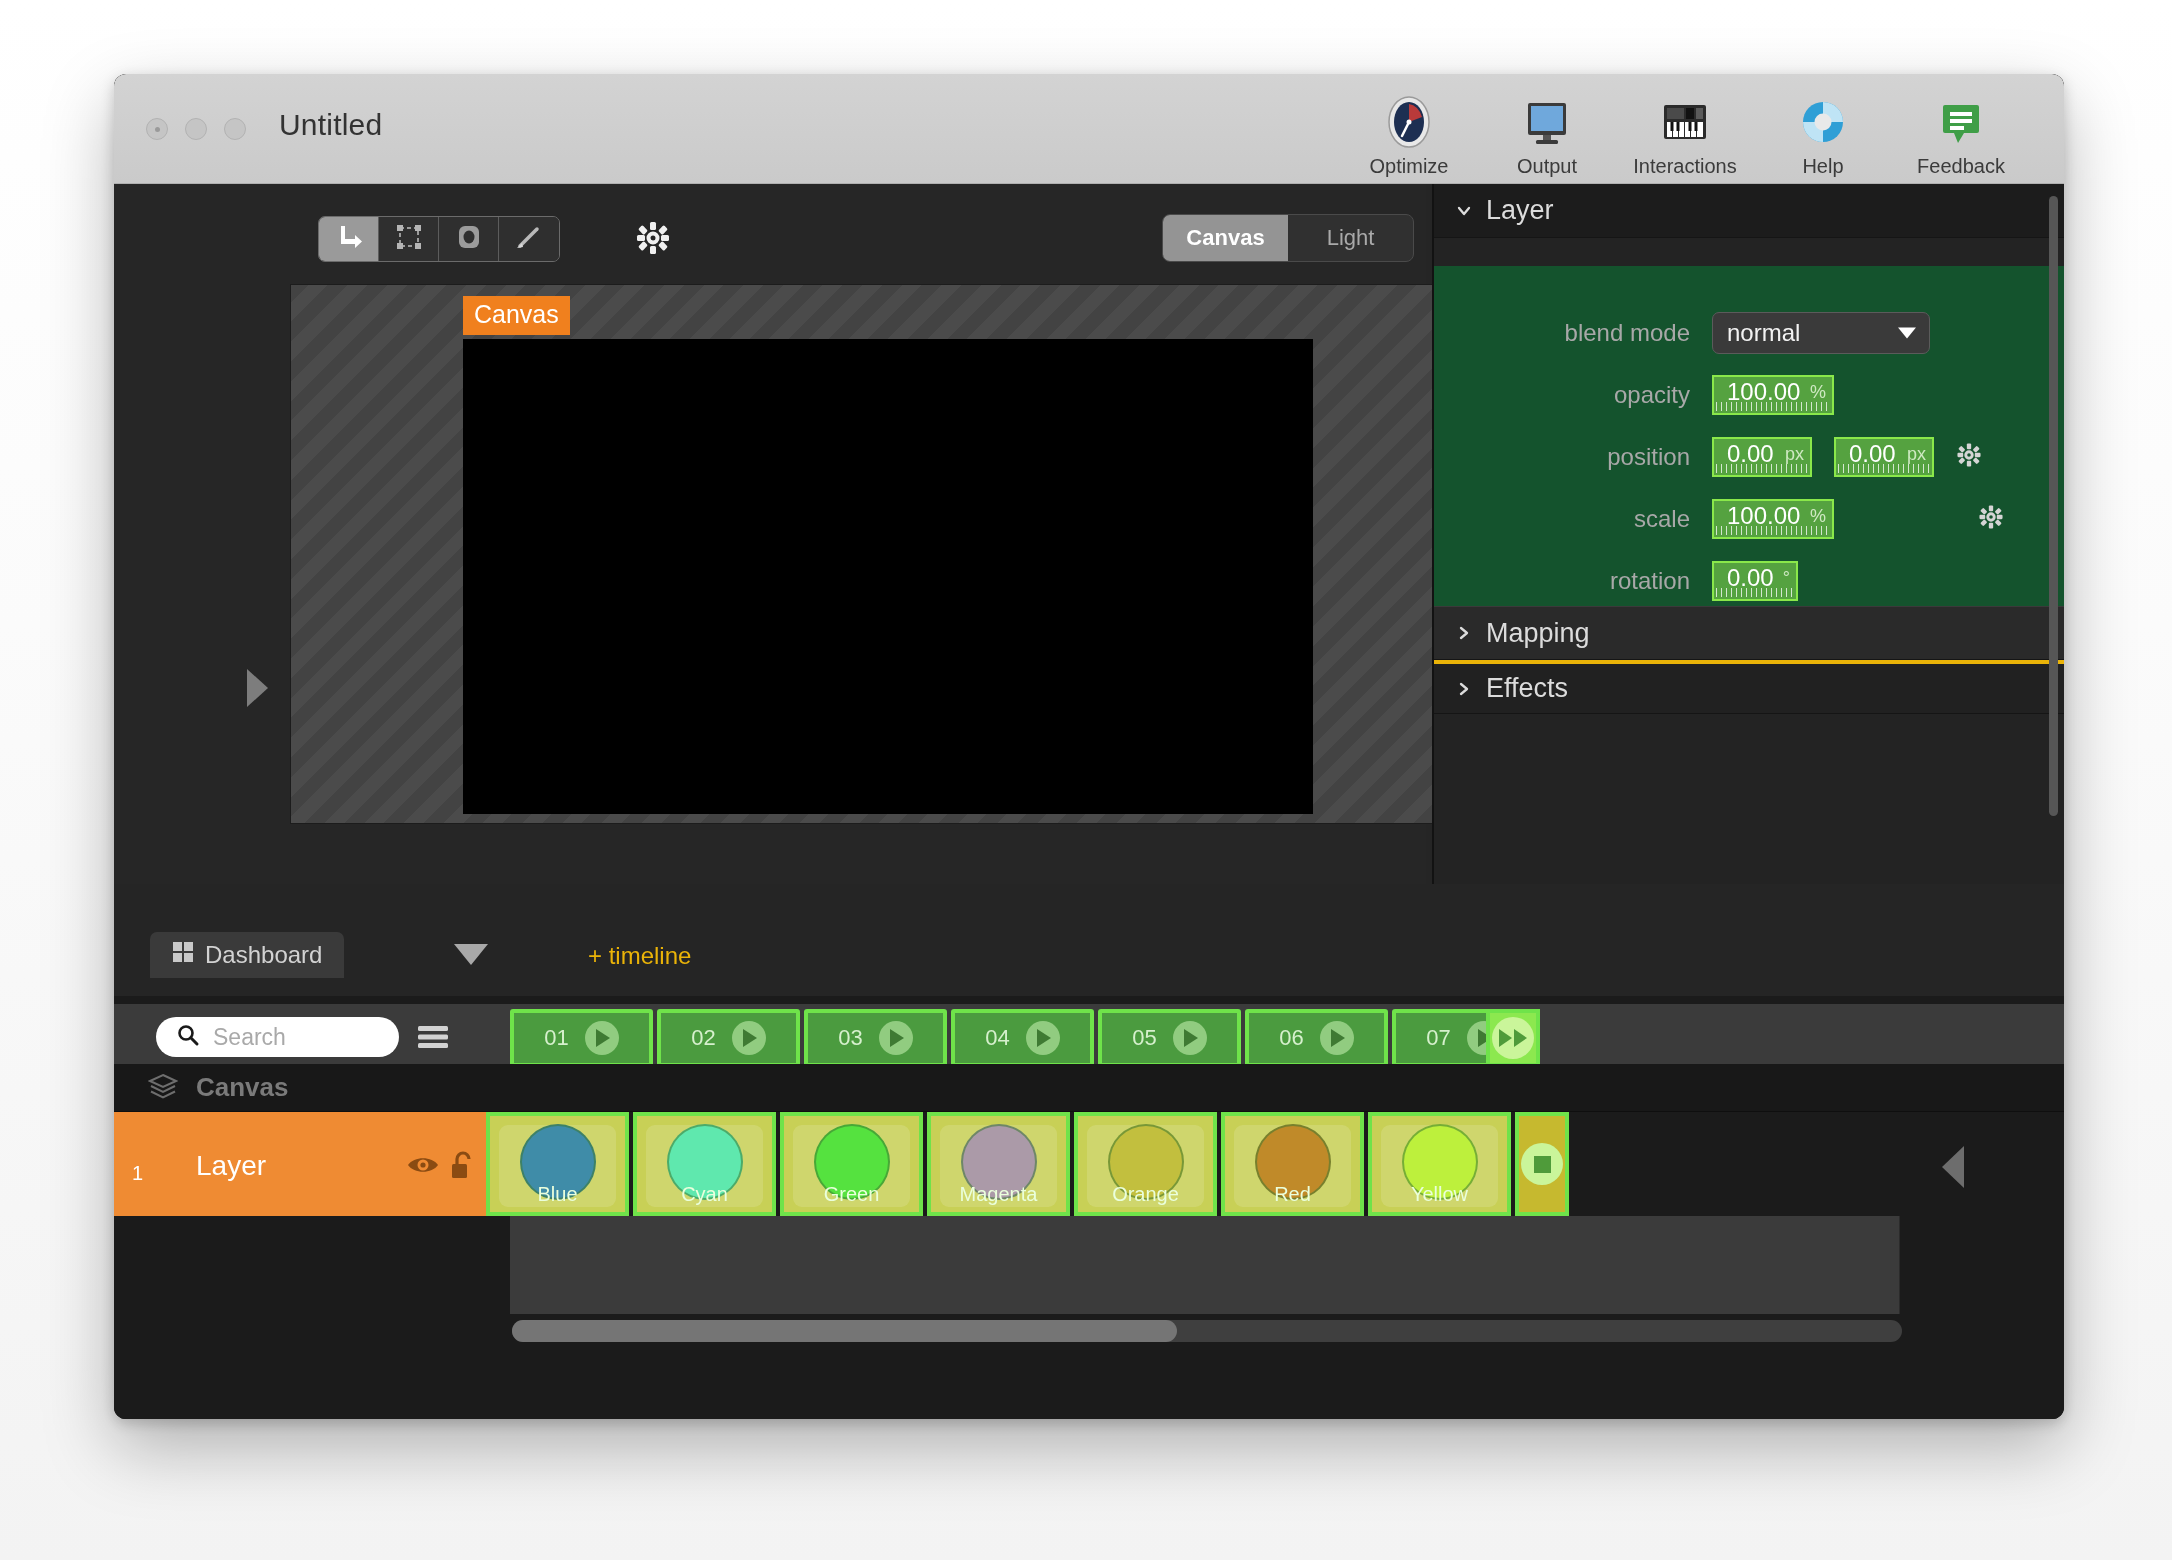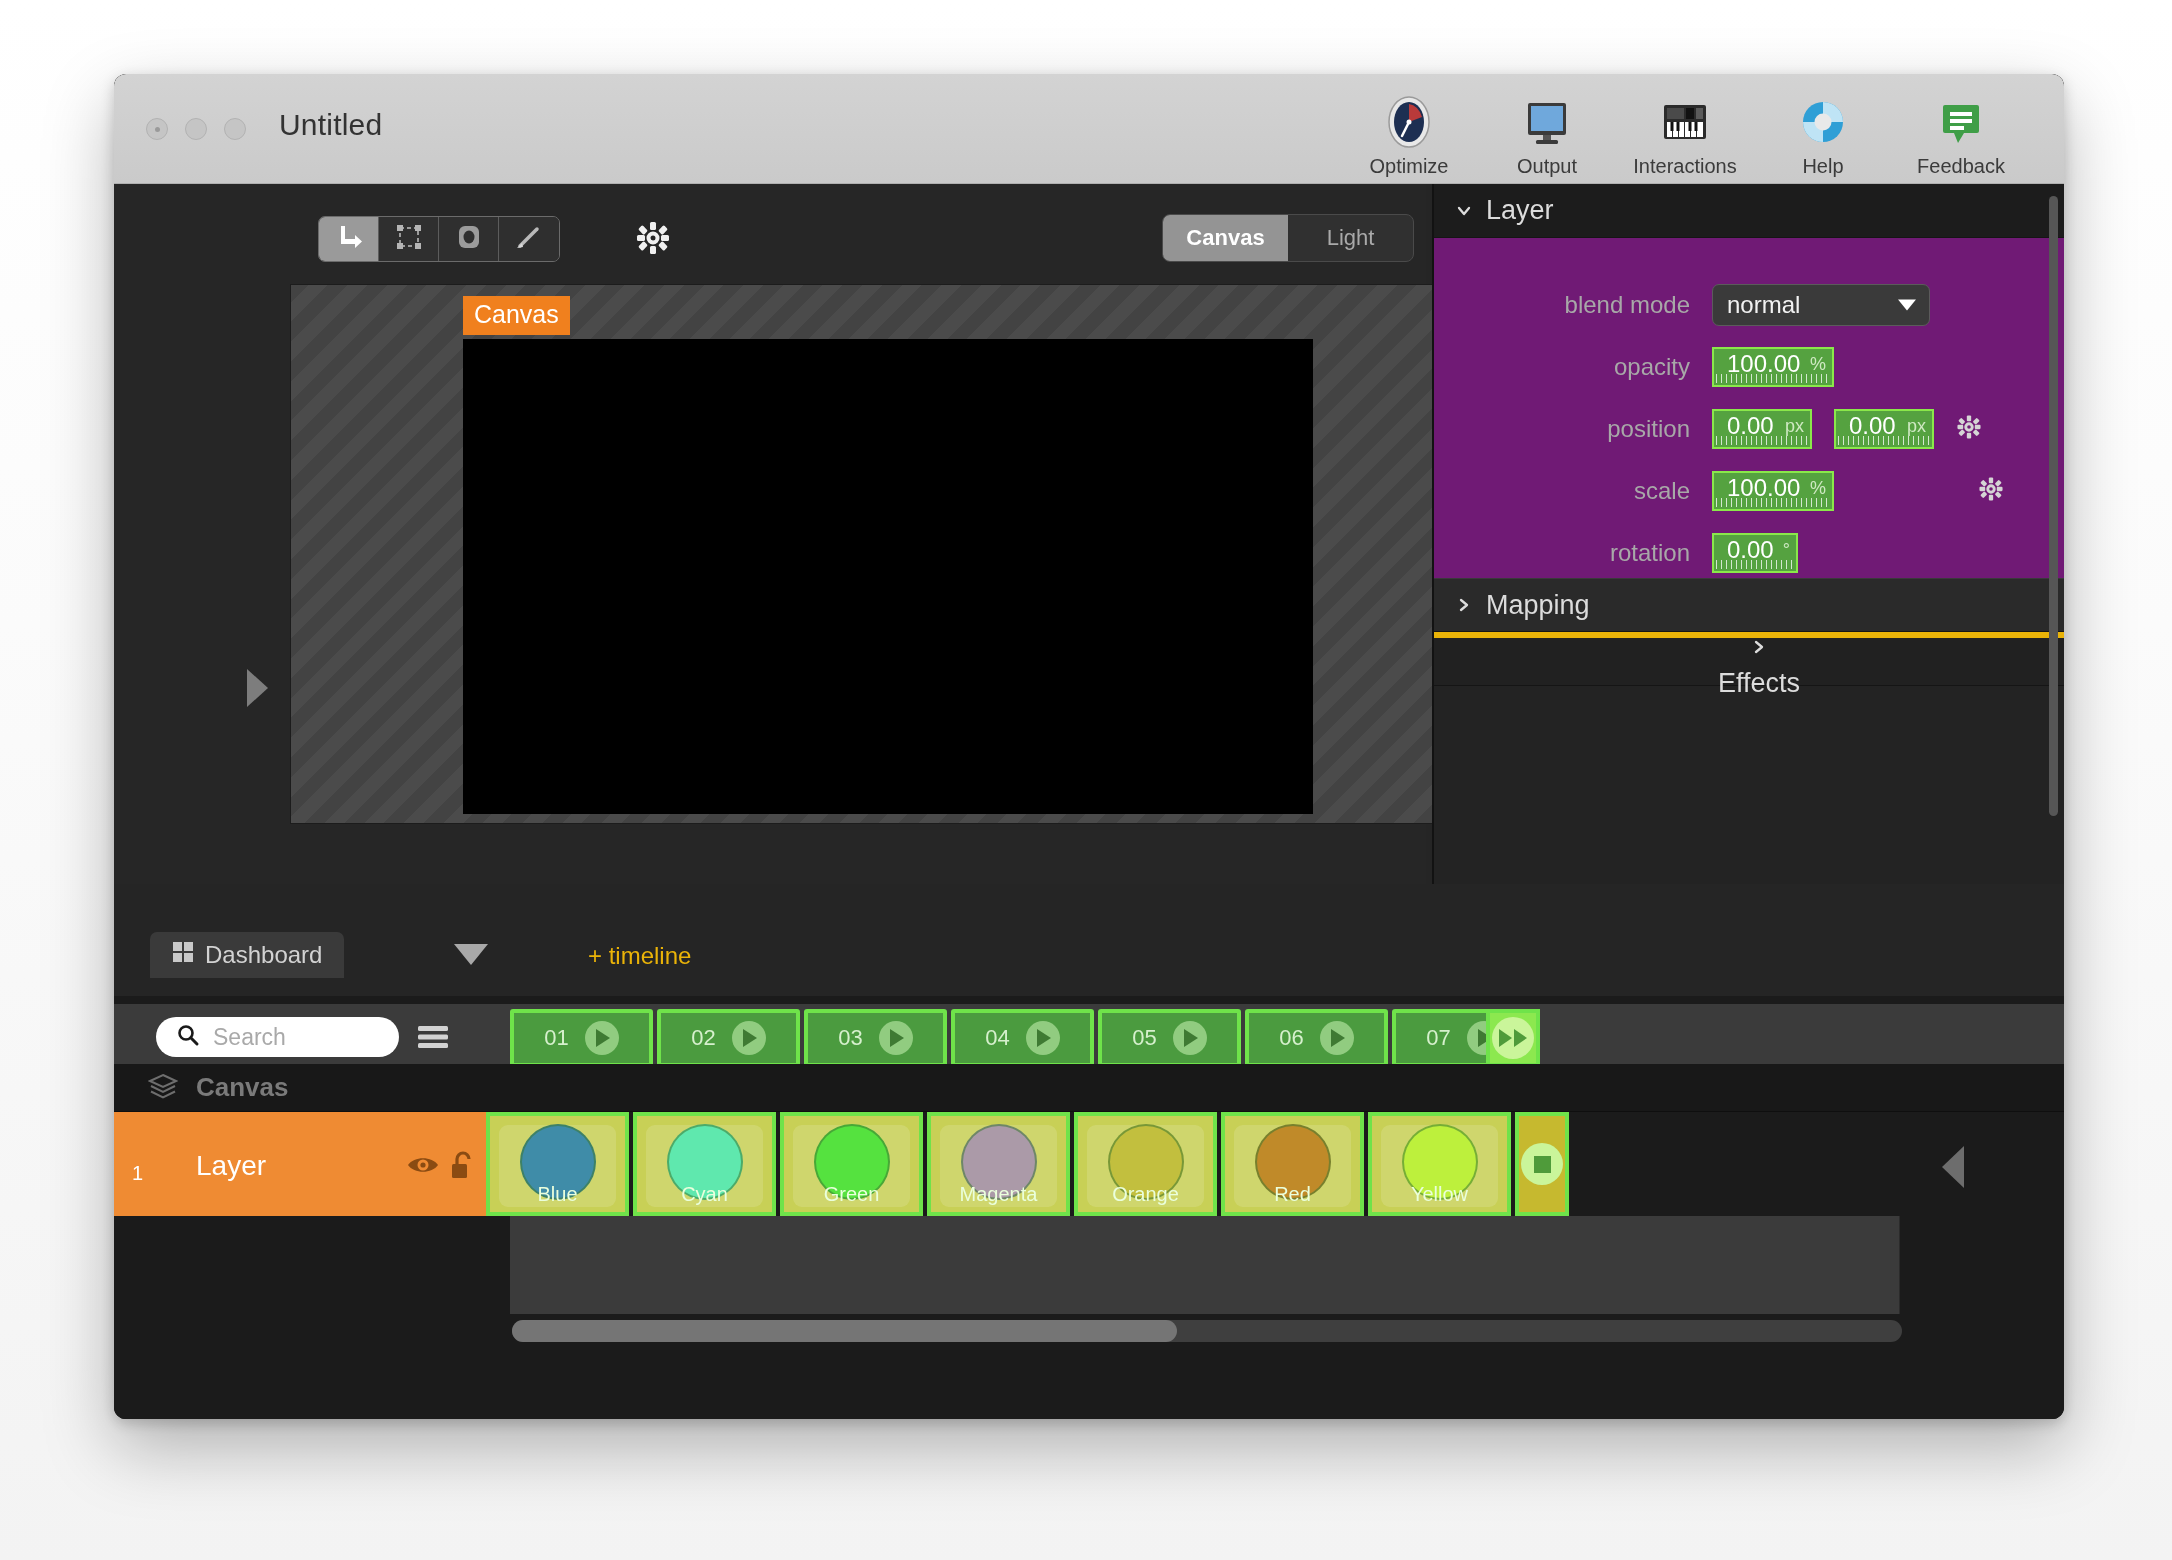--- a/index.html
+++ b/index.html
@@ -129,25 +129,25 @@
     position:absolute; left:1318px; top:0; width:632px; height:700px;
     background:#232323; border-left:2px solid #121212;
   }
   .insp-inner { position:absolute; left:0; top:0; right:0; bottom:32px; }
   .sec-head {
     height:54px; display:flex; align-items:center;
     padding-left:20px; gap:12px; background:#1c1c1c;
     border-bottom:1px solid #151515; cursor:pointer;
   }
   .sec-head.alt { background:#2a2a2a; border-top:1px solid #3a3a3a; }
-  .sec-head.alt2 { background:#212121; border-top:6px solid #eab308;flex-direction:column; }
+  .sec-head.alt2 { background:#212121; border-top:4px solid #eab308; }
   .sec-title { font-size:27px; color:#dcdcdc; }
   .chev { width:20px; display:flex; align-items:center; justify-content:center; }
 
-  .layer-props { background:#701a75; padding:36px 0 34px 0; height:340px; }
+  .layer-props { background:#14532d; padding:36px 0 34px 0; height:340px;margin-top:28px; }
   .prow { display:flex; align-items:center; height:62px; }
   .plabel {
     width:278px; text-align:right; padding-right:22px;
     font-size:24px; color:#a8a8a8;
   }
   .combo {
     width:218px; height:42px; border-radius:7px;
     border:1px solid #5b5b5b; background:#3a3a3a;
     display:flex; align-items:center; padding:0 14px;
     font-size:24px; color:#f2f2f2; position:relative; cursor:pointer;

